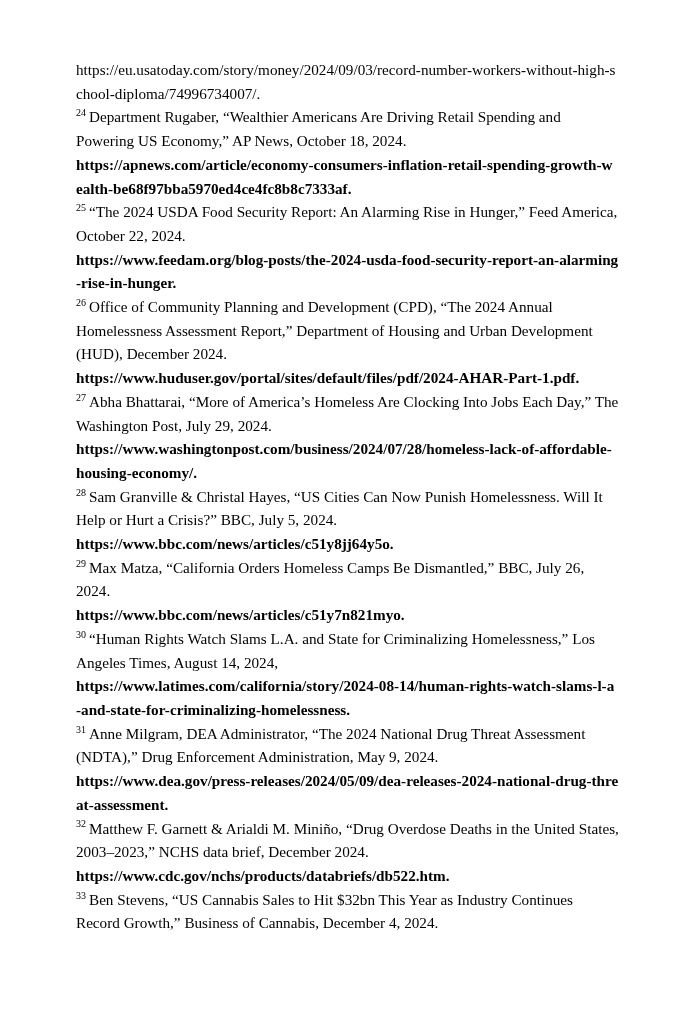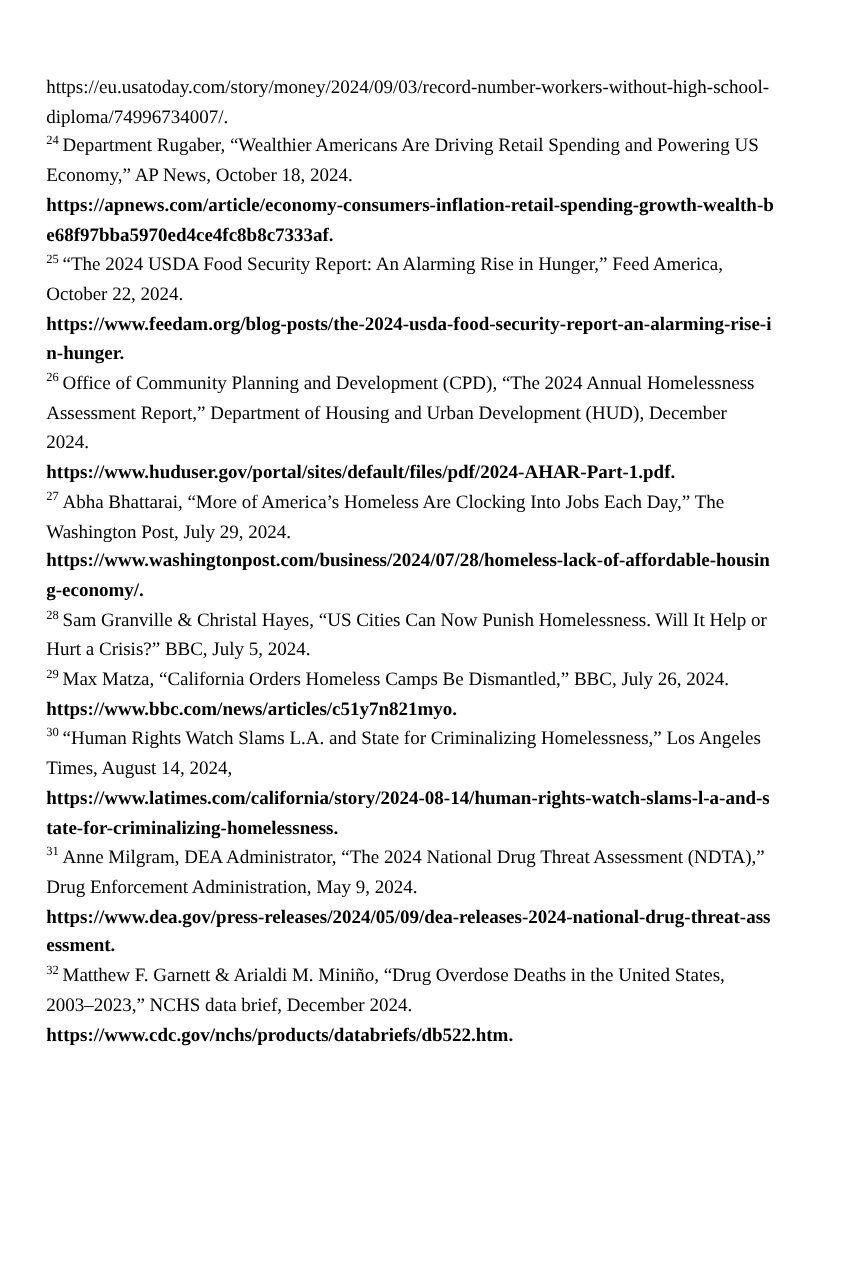--- a/index.html
+++ b/index.html
@@ -12,21 +12,21 @@
     height: 1011px;
     font-family: "Liberation Serif", serif;
     color: #000000;
   }
   .page {
     position: relative;
     width: 691px;
     height: 1011px;
     background: #ffffff;
     box-sizing: border-box;
-    padding: 58px 72px 40px 37px;
+    padding: 58px 72px 40px 76px;
     overflow: hidden;
   }
   .notes {
     font-size: 15.2px;
     line-height: 1.56;
     text-align: left;
   }
   .note {
     margin: 0;
     padding: 0;
@@ -76,20 +76,21 @@
       <span class="url lead-url">https://www.huduser.gov/portal/sites/default/files/pdf/2024-AHAR-Part-1.pdf.</span>
     </p>
 
     <p class="note">
       <span class="marker">27</span><span>Abha Bhattarai, “More of America’s Homeless Are Clocking Into Jobs Each Day,” </span><span class="it">The Washington Post,</span><span> July 29, 2024.</span>
       <span class="url lead-url">https://www.washingtonpost.com/business/2024/07/28/homeless-lack-of-affordable-housing-economy/.</span>
     </p>
 
     <p class="note">
       <span class="marker">28</span><span>Sam Granville &amp; Christal Hayes, “US Cities Can Now Punish Homelessness. Will It Help or Hurt a Crisis?” </span><span class="it">BBC,</span><span> July 5, 2024.</span>
+      <span class="url lead-url">https://www.bbc.com/news/articles/c51y8jj64y5o.</span>
     </p>
 
     <p class="note">
       <span class="marker">29</span><span>Max Matza, “California Orders Homeless Camps Be Dismantled,” </span><span class="it"> BBC,</span><span> July 26, 2024.</span>
       <span class="url lead-url">https://www.bbc.com/news/articles/c51y7n821myo.</span>
     </p>
 
     <p class="note">
       <span class="marker">30</span><span>“Human Rights Watch Slams L.A. and State for Criminalizing Homelessness,” </span><span class="it">Los Angeles Times</span><span>, August 14, 2024,</span>
       <span class="url lead-url">https://www.latimes.com/california/story/2024-08-14/human-rights-watch-slams-l-a-and-state-for-criminalizing-homelessness.</span>
@@ -98,15 +99,18 @@
     <p class="note">
       <span class="marker">31</span><span>Anne Milgram, DEA Administrator, “The 2024 National Drug Threat Assessment (NDTA),” </span><span class="it">Drug Enforcement Administration,</span><span> May 9, 2024.</span>
       <span class="url lead-url">https://www.dea.gov/press-releases/2024/05/09/dea-releases-2024-national-drug-threat-assessment.</span>
     </p>
 
     <p class="note">
       <span class="marker">32</span><span>Matthew F. Garnett &amp; Arialdi M. Miniño, “Drug Overdose Deaths in the United States, 2003–2023,” </span><span class="it">NCHS data brief,</span><span> December 2024.</span>
       <span class="url lead-url">https://www.cdc.gov/nchs/products/databriefs/db522.htm.</span>
     </p>
 
+    <p class="note">
+      <span class="marker">33</span><span>Ben Stevens, “US Cannabis Sales to Hit $32bn This Year as Industry Continues Record Growth,” </span><span class="it">Business of Cannabis,</span><span> December 4, 2024.</span>
+    </p>
 
   </div>
 </div>
 
 </body></html>

